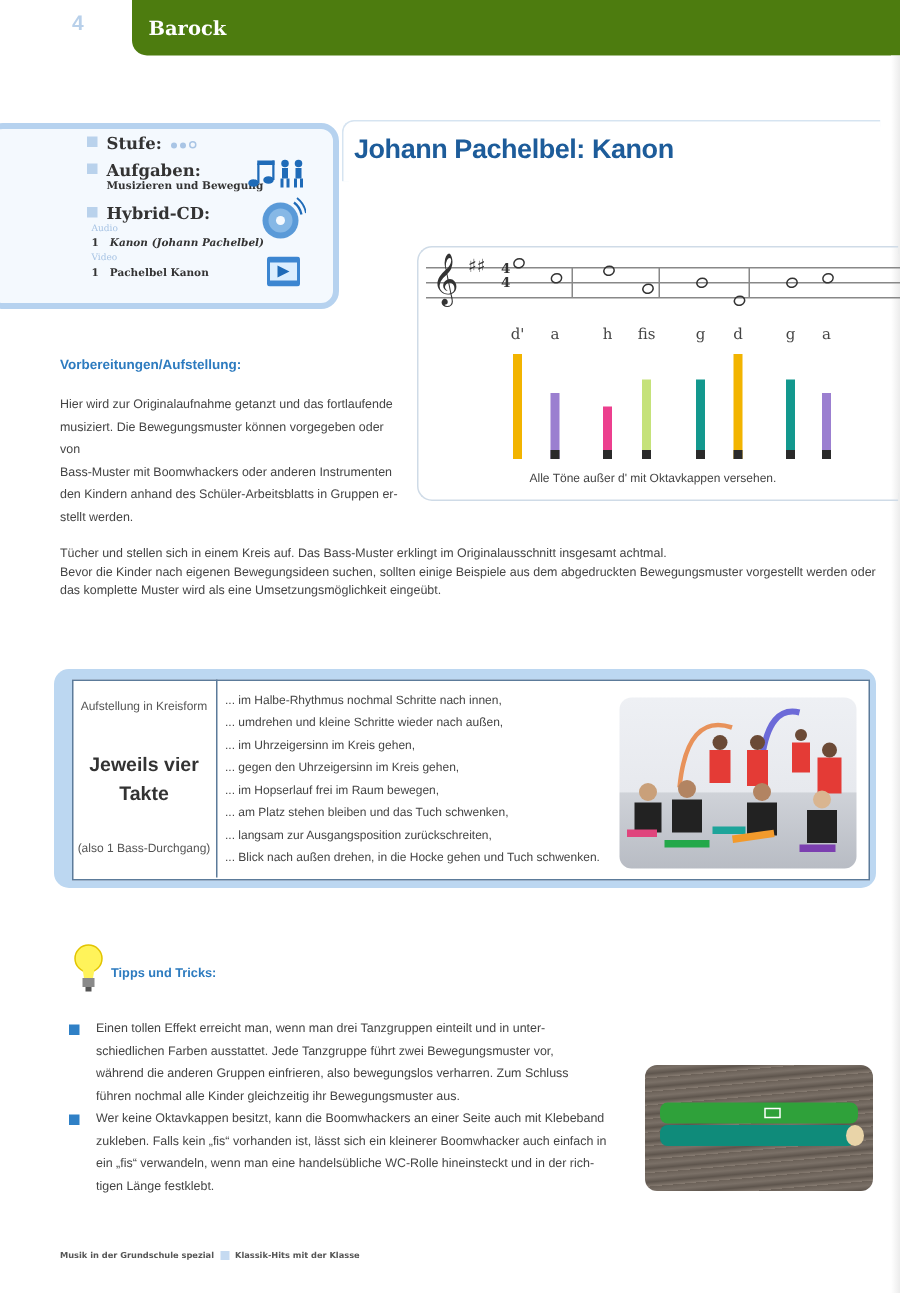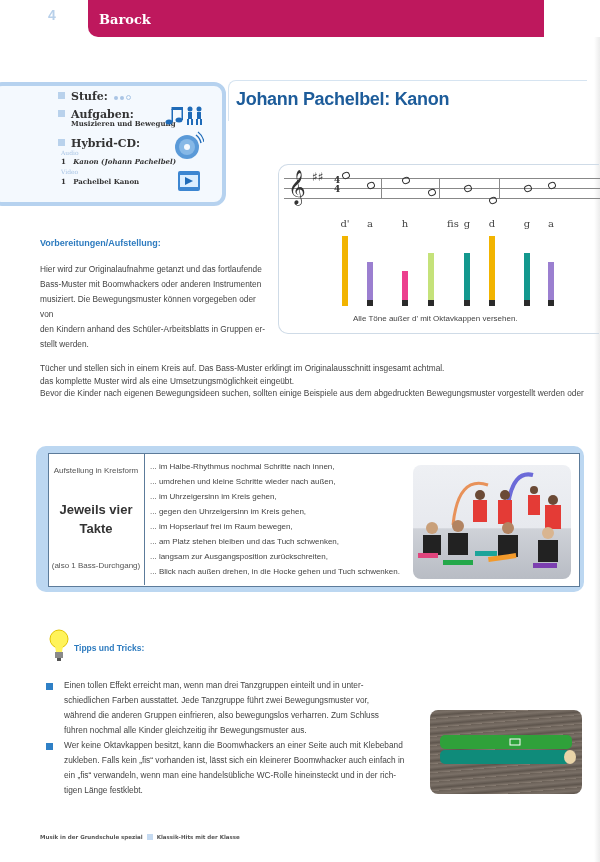--- a/index.html
+++ b/index.html
@@ -8,22 +8,22 @@
     background: #ffffff;
     font-family: "Liberation Sans", sans-serif;
     color: #3a3a3a;
   }
   .serif { font-family: "DejaVu Serif", serif; }
   .abs { position: absolute; }
 
   
   .page-num { left: 48px; top: 7px; font-size: 14px; font-weight: bold; color: #b8d0ea; }
   .header-band {
-    left: 88px; top: 0; width: 456px; height: 37px;
-    background: #be185d; border-bottom-left-radius: 10px;
+    left: 88px; top: 0; width: 512px; height: 37px;
+    background: #4d7c0f; border-bottom-left-radius: 10px;
   }
   .header-band span { position: absolute; left: 11px; top: 12px; font-size: 13px; font-weight: bold; color: #fff; font-family: "DejaVu Serif", serif; }
 
   
   .edge { right: 0; top: 37px; width: 6px; height: 825px; background: linear-gradient(to right, #fff, #ececec); }
 
   
   .info-box {
     left: -10px; top: 82px; width: 228px; height: 116px;
     background: #f4f9fe; border: 4px solid #b6d2ef; border-radius: 12px;
@@ -159,21 +159,21 @@
       <div style="position: absolute; left: 180px; top: 15px; width: 6px; height: 5px; border: 1px solid rgb(51, 51, 51); border-radius: 50%; transform: rotate(-20deg);"></div>
       <div style="position: absolute; left: 205px; top: 27px; width: 6px; height: 5px; border: 1px solid rgb(51, 51, 51); border-radius: 50%; transform: rotate(-20deg);"></div>
       <div style="position: absolute; left: 240px; top: 15px; width: 6px; height: 5px; border: 1px solid rgb(51, 51, 51); border-radius: 50%; transform: rotate(-20deg);"></div>
       <div style="position: absolute; left: 264px; top: 12px; width: 6px; height: 5px; border: 1px solid rgb(51, 51, 51); border-radius: 50%; transform: rotate(-20deg);"></div>
     </div>
 </div>
 <div id="note-labels">
     <div class="note-label" style="left: 345px; top: 218px;">d'</div>
     <div class="note-label" style="left: 370px; top: 218px;">a</div>
     <div class="note-label" style="left: 405px; top: 218px;">h</div>
-    <div class="note-label" style="left: 453px; top: 218px;">fis</div>
+    <div class="note-label" style="left: 431px; top: 218px;">fis</div>
     <div class="note-label" style="left: 467px; top: 218px;">g</div>
     <div class="note-label" style="left: 492px; top: 218px;">d</div>
     <div class="note-label" style="left: 527px; top: 218px;">g</div>
     <div class="note-label" style="left: 551px; top: 218px;">a</div>
   </div>
 <div id="bw-bars">
     <div class="abs bw-bar" style="left: 342px; top: 236px; height: 70px; background: rgb(242, 180, 0);"></div>
     <div class="abs bw-bar" style="left: 367px; top: 262px; height: 44px; background: rgb(155, 127, 208);">
       <div class="bw-cap"></div>
     </div>
@@ -194,30 +194,30 @@
     </div>
     <div class="abs bw-bar" style="left: 548px; top: 262px; height: 44px; background: rgb(155, 127, 208);">
       <div class="bw-cap"></div>
     </div>
   </div>
 <div class="abs fig-caption">Alle Töne außer d' mit Oktavkappen versehen.</div>
 
 <div class="abs sec-head" style="left:40px;top:238px">Vorbereitungen/Aufstellung:</div>
 <div class="abs body-text" style="left:40px;top:262px;width:230px">
   <div>Hier wird zur Originalaufnahme getanzt und das fortlaufende</div>
+  <div>musiziert. Die Bewegungsmuster können vorgegeben oder von</div>
   <div>Bass-Muster mit Boomwhackers oder anderen Instrumenten</div>
-  <div>musiziert. Die Bewegungsmuster können vorgegeben oder von</div>
   <div>den Kindern anhand des Schüler-Arbeitsblatts in Gruppen er-</div>
   <div>stellt werden.</div>
 </div>
 
 <div class="abs body-text" style="left:40px;top:362px;width:550px;line-height:12.5px">
   <div>Tücher und stellen sich in einem Kreis auf. Das Bass-Muster erklingt im Originalausschnitt insgesamt achtmal.</div>
+  <div>Bevor die Kinder nach eigenen Bewegungsideen suchen, sollten einige Beispiele aus dem abgedruckten Bewegungsmuster vorgestellt werden oder</div>
   <div>das komplette Muster wird als eine Umsetzungsmöglichkeit eingeübt.</div>
-  <div>Bevor die Kinder nach eigenen Bewegungsideen suchen, sollten einige Beispiele aus dem abgedruckten Bewegungsmuster vorgestellt werden oder</div>
 </div>
 
 <div class="abs move-box"></div>
 <div class="abs move-inner"></div>
 <div class="abs move-left">
   <div class="small" style="top:13px">Aufstellung in Kreisform</div>
   <div class="big" style="top:48px">Jeweils vier</div>
   <div class="big" style="top:67px">Takte</div>
   <div class="small" style="top:108px">(also 1 Bass-Durchgang)</div>
 </div>

